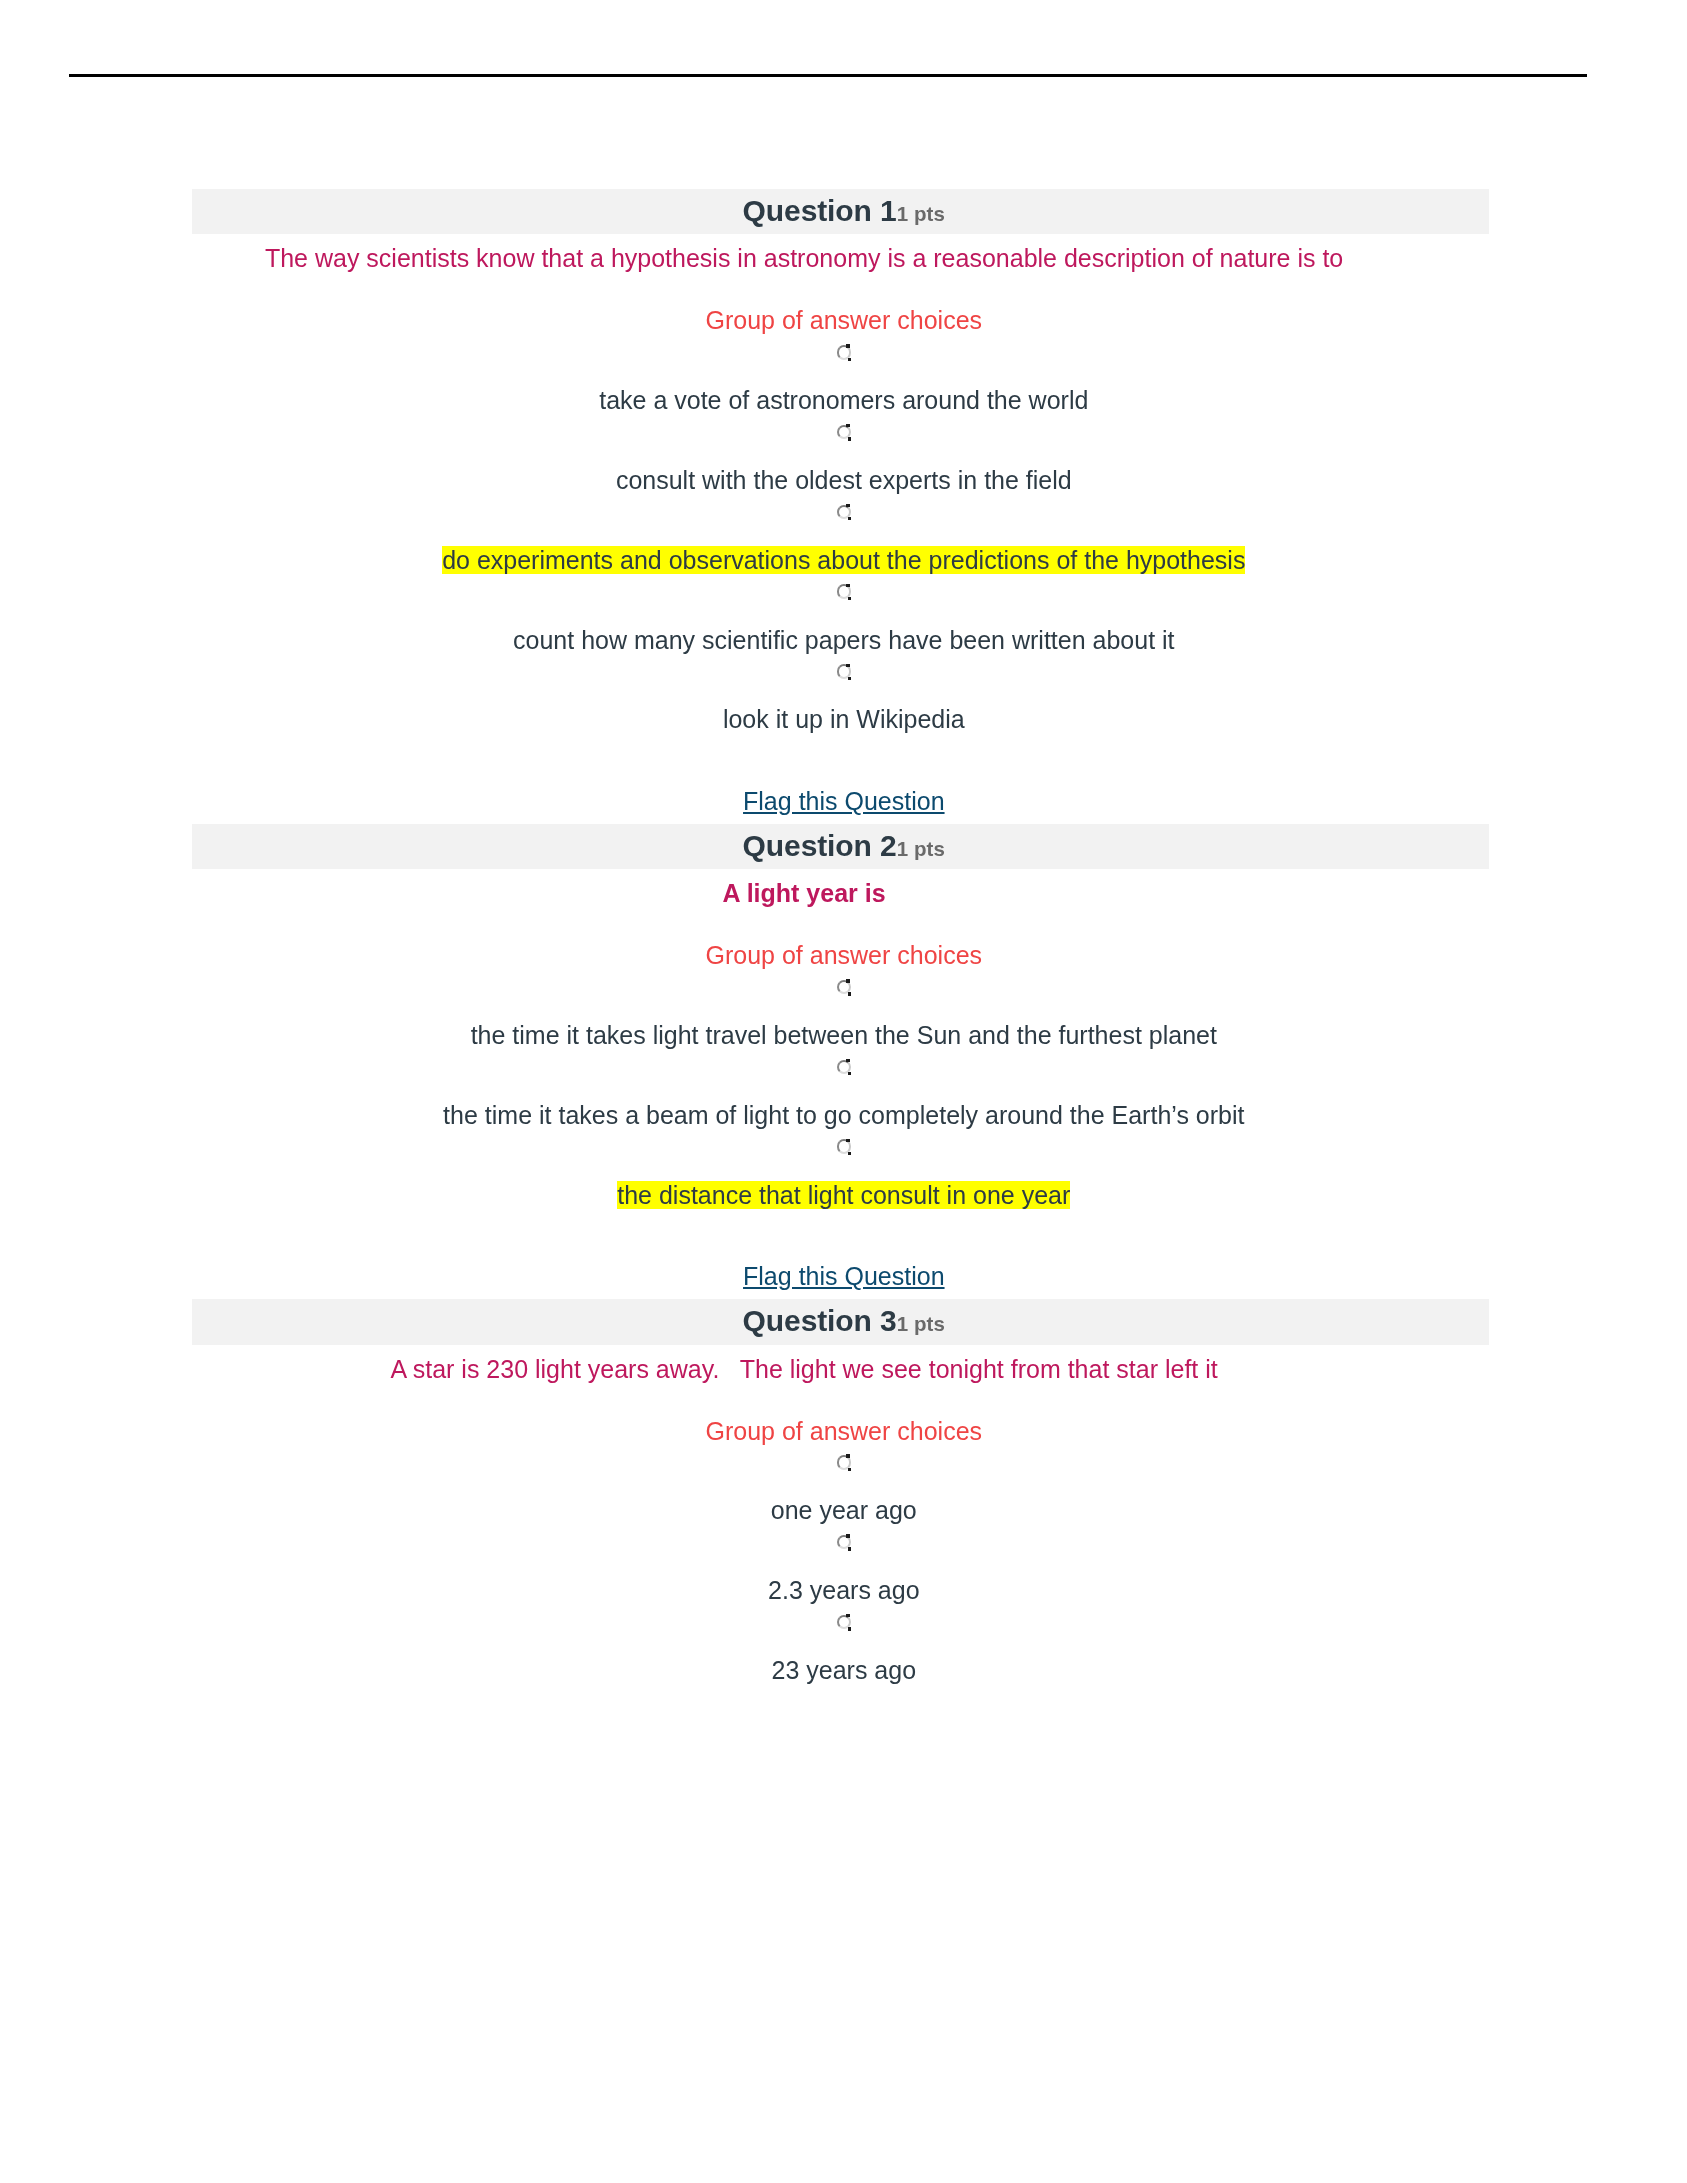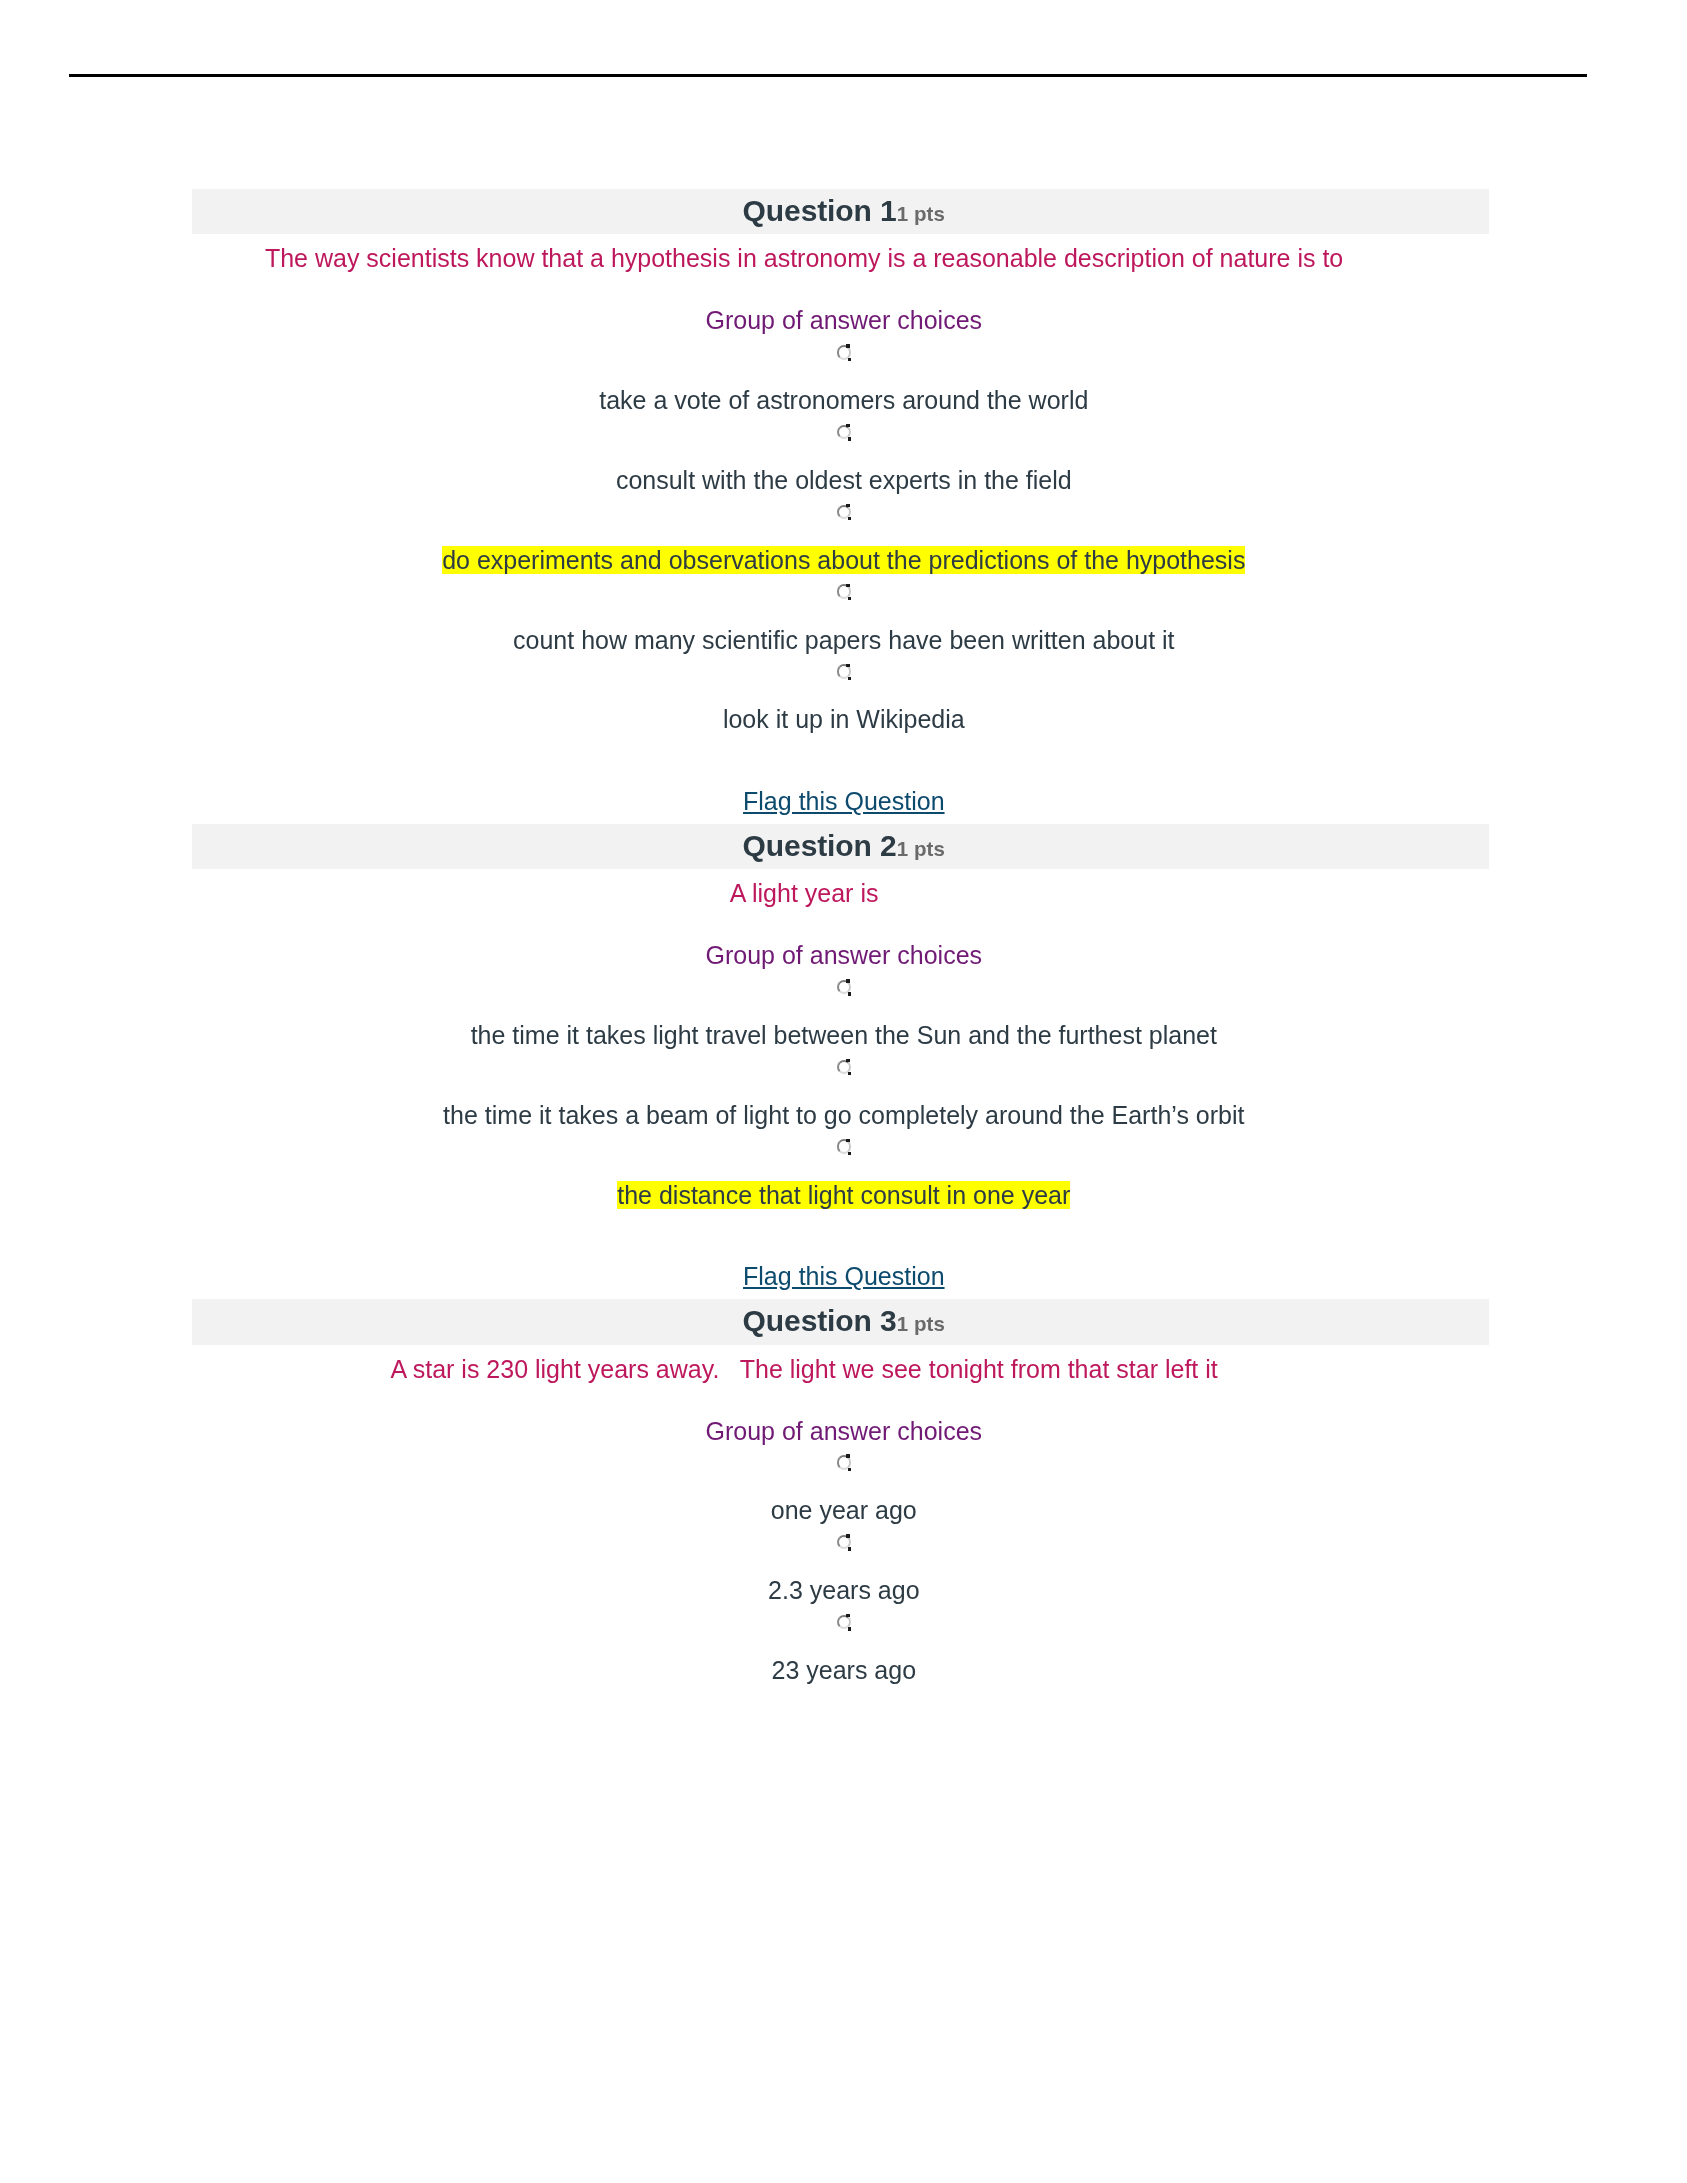--- a/index.html
+++ b/index.html
@@ -65,26 +65,26 @@
   }
 
   
   .q-stem {
     font-size: 25px;
     line-height: 1.32;
     color: #be185d;
     margin: 8px 0 0 6.6px;
     max-width: 1211px;
   }
-  .q-stem.bold { font-weight: normal; }
+  .q-stem.bold { font-weight: bold; }
 
   .choices-label {
     font-size: 25px;
     line-height: 1.3;
-    color: #701a75;
+    color: #ef4444;
     margin: 29px 0 0 6.6px;
   }
 
   
   .option {
     margin: 0 0 0 6.6px;
   }
   .radio-row {
     height: 30px;
     display: block;

